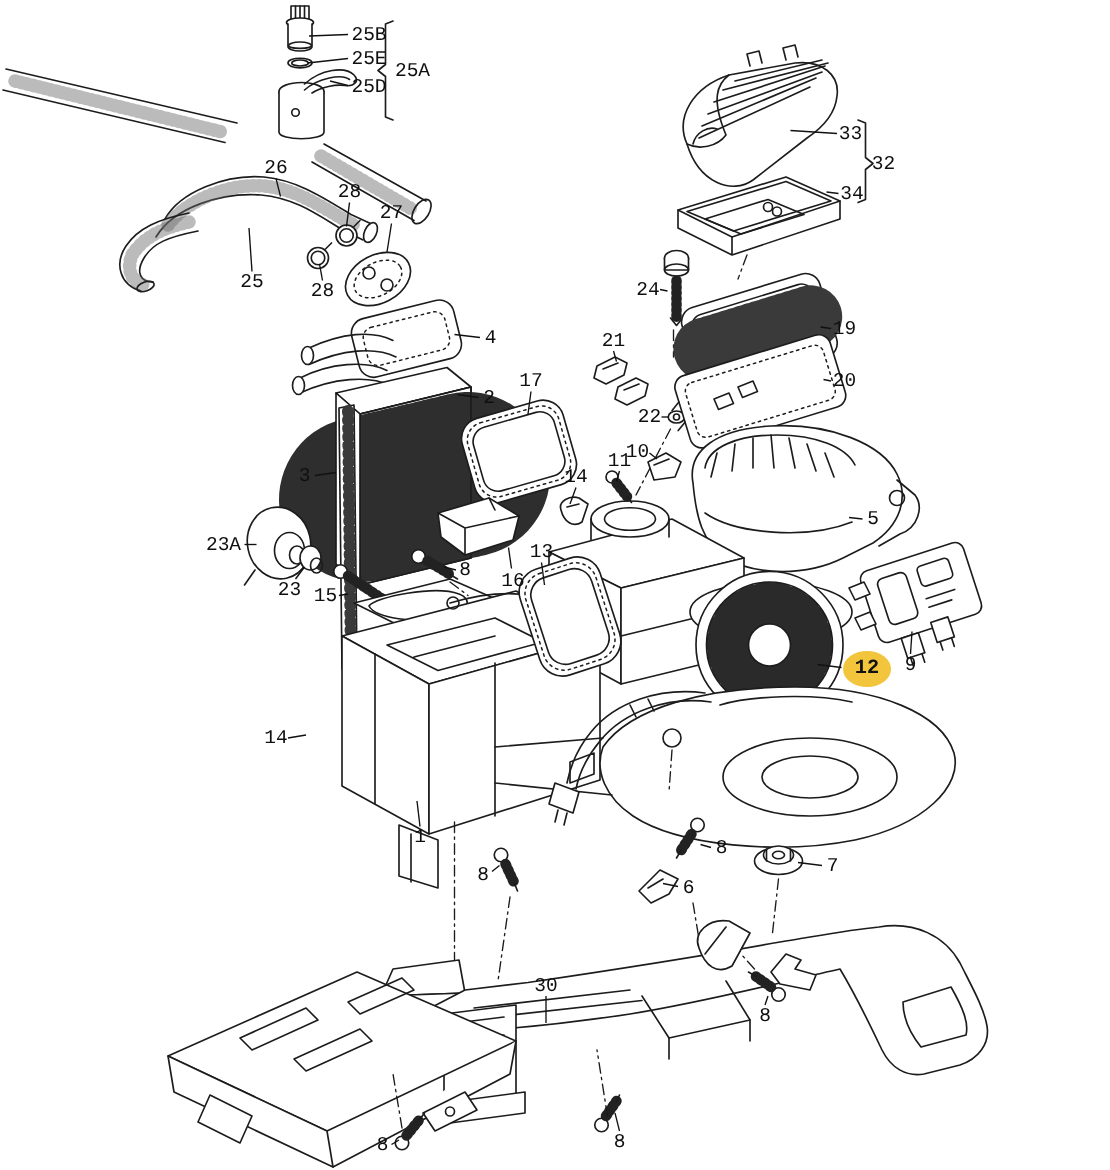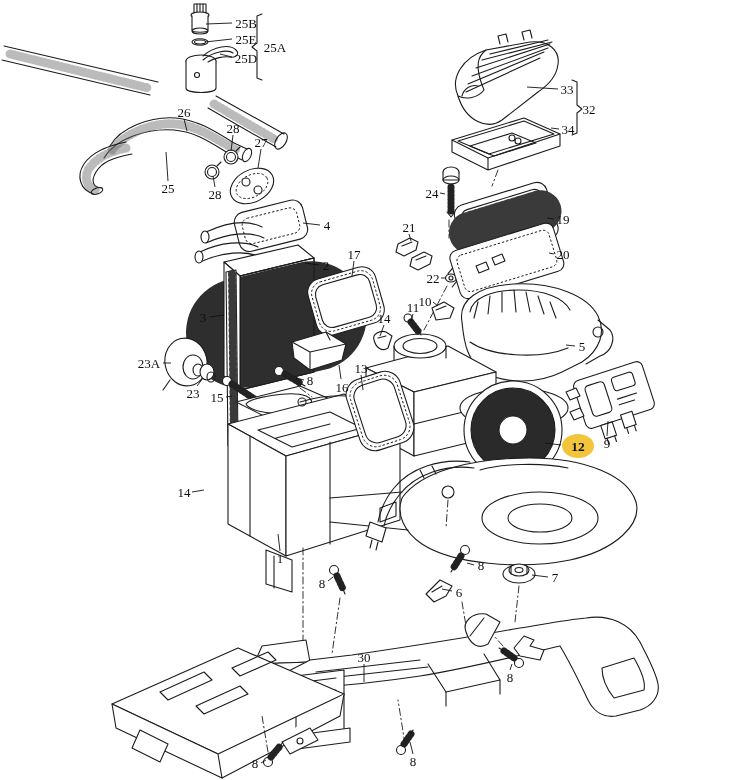--- a/index.html
+++ b/index.html
@@ -1,17 +1,17 @@
 <!DOCTYPE html>
 <html><head>
 <meta charset="utf-8">
 <style>
   html,body{margin:0;padding:0;background:#fff;}
   .stage{position:relative;width:740px;height:780px;background:#ffffff;overflow:hidden;
-         font-family:Liberation Serif, serif;}
+         font-family:Liberation Mono, monospace;}
   svg{position:absolute;left:0;top:0;}
   svg *{vector-effect:non-scaling-stroke;}
   .art{fill:none;stroke:#1c1c1c;stroke-width:1.1;stroke-linejoin:round;stroke-linecap:round;}
   .fw{fill:#ffffff;}
   .dots{stroke-dasharray:1.6 2.7;stroke-width:1;}
   .cl{stroke-dasharray:7 3 1.5 3;stroke-width:0.9;}
   .tex{stroke:#6a6a6a;stroke-width:9;stroke-dasharray:0.9 3.1;opacity:0.45;fill:none;}
   .fins{stroke:#2e2e2e;stroke-dasharray:1.2 4.3;fill:none;}
   .hatch{stroke:#3a3a3a;stroke-dasharray:1 4.6;fill:none;}
   .thread{stroke:#222;stroke-width:7;stroke-dasharray:1.3 2.5;fill:none;}

